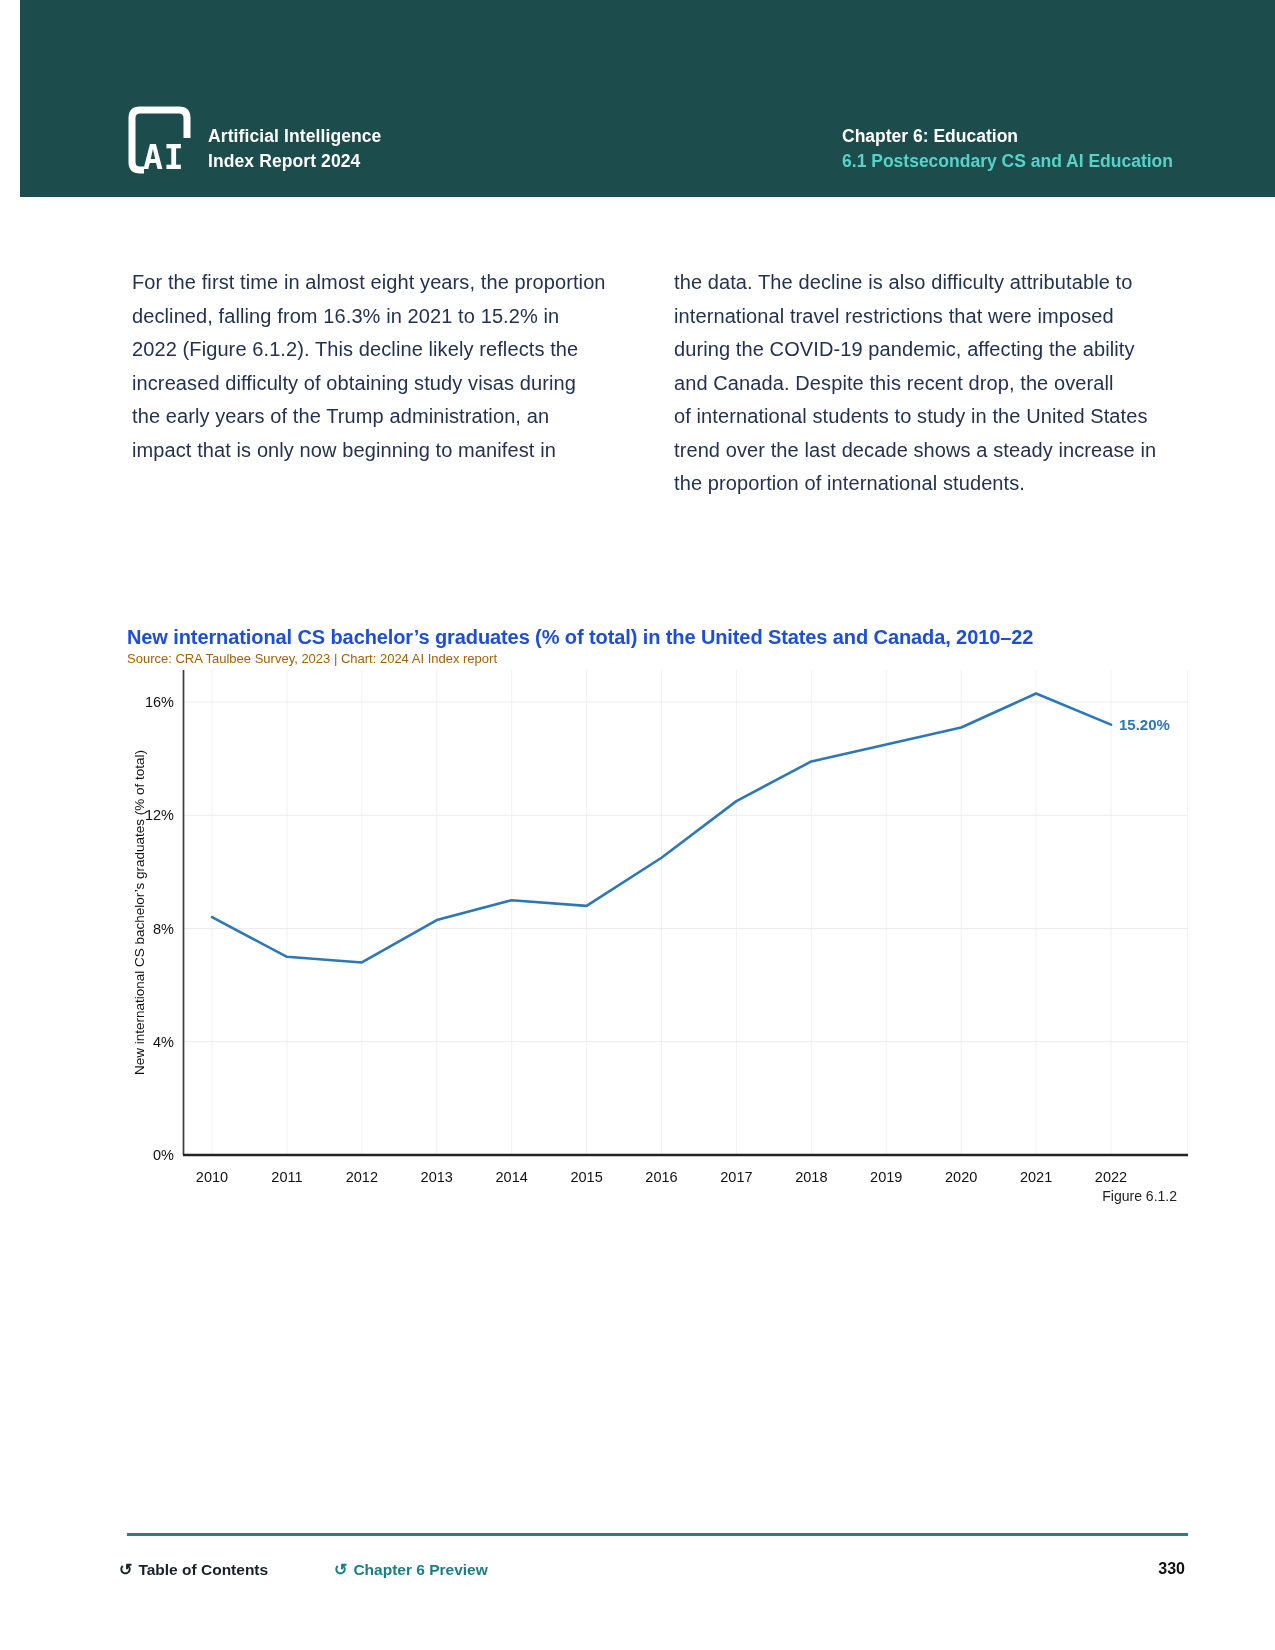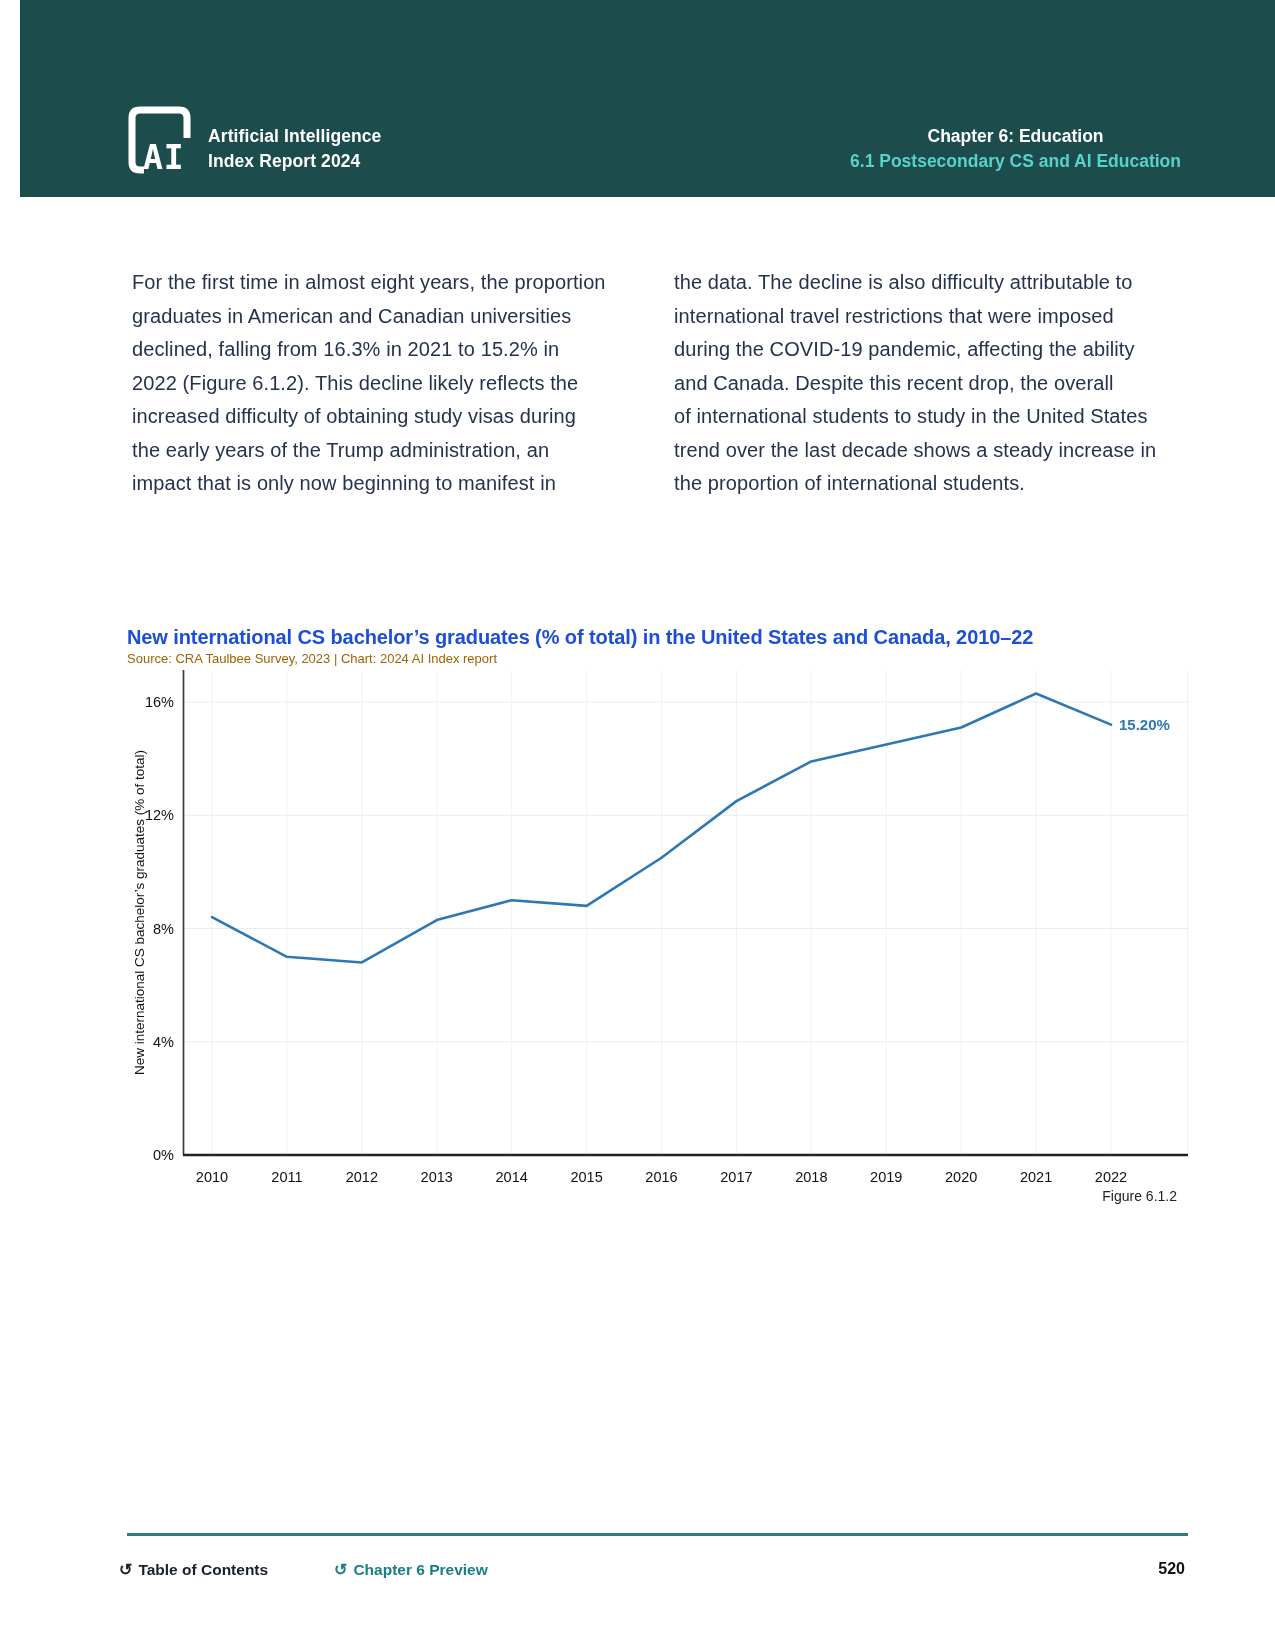--- a/index.html
+++ b/index.html
@@ -9,21 +9,21 @@
     font-family:"Liberation Sans", sans-serif; overflow:hidden;margin-left:20px;
   }
   
   .header {
     position:absolute; left:0; top:0; width:1275px; height:197px;
     background:#1d4c4c;
   }
   .logo { position:absolute; left:106px; top:104px; width:66px; height:72px; }
   .brand { position:absolute; left:188px; top:124px; color:#ffffff; font-weight:bold;
            font-size:17.5px; line-height:25px; letter-spacing:0.1px; }
-  .header-right { position:absolute; right:114px; top:124px; text-align:center;
+  .header-right { position:absolute; right:122px; top:124px; text-align:left;
                   font-weight:bold; font-size:17.5px; line-height:25px; }
   .header-chapter { color:#ffffff; }
   .header-section { color:#57d2c9; }
   
   .col { position:absolute; top:266px; width:512px; font-size:20px; line-height:33.5px;
          color:#243250; letter-spacing:0.1px; }
   .col-left  { left:112px; }
   .col-right { left:654px; }
   
   .chart-title { position:absolute; left:107px; top:626px; font-size:20px; font-weight:bold;
@@ -58,21 +58,20 @@
       <div>Index Report 2024</div>
     </div>
     <div class="header-right">
       <div class="header-chapter">Chapter 6: Education</div>
       <div class="header-section">6.1 Postsecondary CS and AI Education</div>
     </div>
   </div>
 
   <div class="col col-left">
       <div>For the first time in almost eight years, the proportion</div>
-      <div>graduates in American and Canadian universities</div>
       <div>declined, falling from 16.3% in 2021 to 15.2% in</div>
       <div>2022 (Figure 6.1.2). This decline likely reflects the</div>
       <div>increased difficulty of obtaining study visas during</div>
       <div>the early years of the Trump administration, an</div>
       <div>impact that is only now beginning to manifest in</div>
     </div>
   <div class="col col-right">
       <div>the data. The decline is also difficulty attributable to</div>
       <div>international travel restrictions that were imposed</div>
       <div>during the COVID-19 pandemic, affecting the ability</div>
@@ -129,15 +128,15 @@
     </svg>
   <div class="figure-label">Figure 6.1.2</div>
 
   <div class="footer-rule"></div>
   <div class="footer-item footer-toc">
     <span class="back-icon">↺</span><span>Table of Contents</span>
   </div>
   <div class="footer-item footer-preview">
     <span class="back-icon">↺</span><span>Chapter 6 Preview</span>
   </div>
-  <div class="page-number">520</div>
+  <div class="page-number">330</div>
 
 </div>
 
 </body></html>

